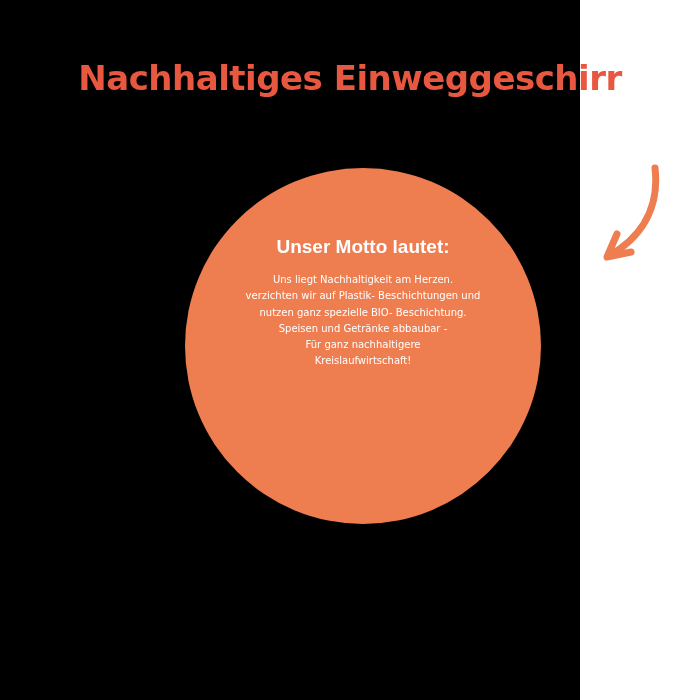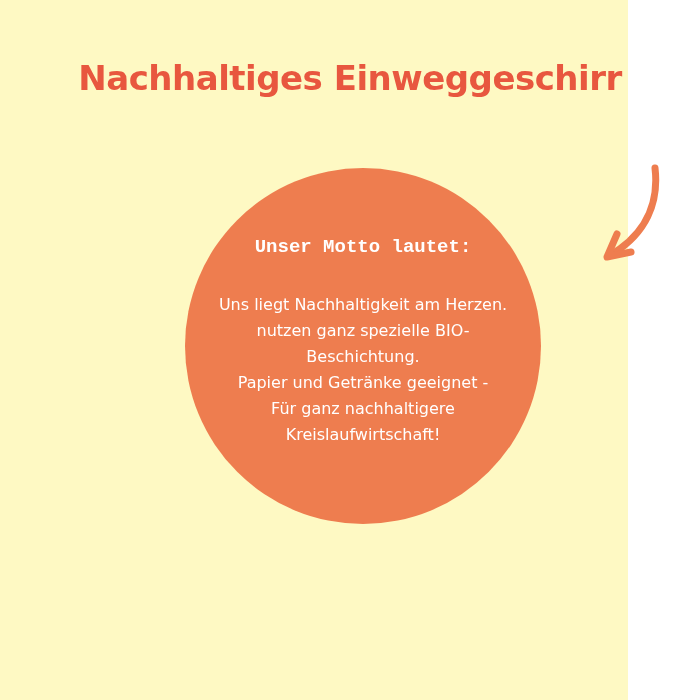--- a/index.html
+++ b/index.html
@@ -8,23 +8,23 @@
   }
   body {
     width: 700px;
     height: 700px;
     background: #ffffff;
     font-family: "Liberation Sans", sans-serif;
     overflow: hidden;
   }
   .page {
     position: relative;
-    width: 628px;
+    width: 580px;
     height: 700px;
-    background: #fef9c3;
+    background: #000000;
   }
   .headline {
     position: absolute;
     top: 58px;
     left: 0;
     width: 700px;
     text-align: center;
     font-family: "DejaVu Sans", sans-serif;
     font-weight: bold;
     font-size: 34px;
@@ -42,31 +42,31 @@
     background: #ee7d4f;
     box-sizing: border-box;
     display: flex;
     flex-direction: column;
     align-items: center;
     justify-content: flex-start;
     padding-top: 66px;
   }
   .motto {
     color: #ffffff;
-    font-family: Liberation Mono, monospace;
+    font-family: Liberation Sans, sans-serif;
     font-size: 19px;
     font-weight: bold;
     line-height: 1.38;
     text-align: center;
   }
   .body-text {
-    margin-top: 32px;
+    margin-top: 12px;
     color: #ffffff;
     font-family: "DejaVu Sans", sans-serif;
-    font-size: 16px;
+    font-size: 10px;
     font-weight: 400;
     line-height: 1.62;
     text-align: center;
     width: 320px;
   }
   .arrow {
     position: absolute;
     left: 543px;
     top: 162px;
     width: 118px;
@@ -82,22 +82,23 @@
 <div class="page">
 
   <div class="headline">Nachhaltiges Einweggeschirr</div>
 
   <div class="circle">
     <div class="motto">
       <span class="line-break">Unser Motto lautet:</span>
     </div>
     <div class="body-text">
       <span class="line-break">Uns liegt Nachhaltigkeit am Herzen.</span>
+      <span class="line-break">verzichten wir auf Plastik- Beschichtungen und</span>
       <span class="line-break">nutzen ganz spezielle BIO- Beschichtung.</span>
-      <span class="line-break">Papier und Getränke geeignet -</span>
+      <span class="line-break">Speisen und Getränke abbaubar -</span>
       <span class="line-break">Für ganz nachhaltigere</span>
       <span class="line-break">Kreislaufwirtschaft!</span>
     </div>
   </div>
 
   <div class="arrow">
     <svg width="118" height="120" viewBox="0 0 118 120" xmlns="http://www.w3.org/2000/svg">
       <path d="M112 6 C116 40, 104 72, 66 94" fill="none" stroke="#ee7d4f" stroke-width="7" stroke-linecap="round"></path>
       <path d="M88 90 L64 95 L74 72" fill="none" stroke="#ee7d4f" stroke-width="7" stroke-linecap="round" stroke-linejoin="round"></path>
     </svg>

